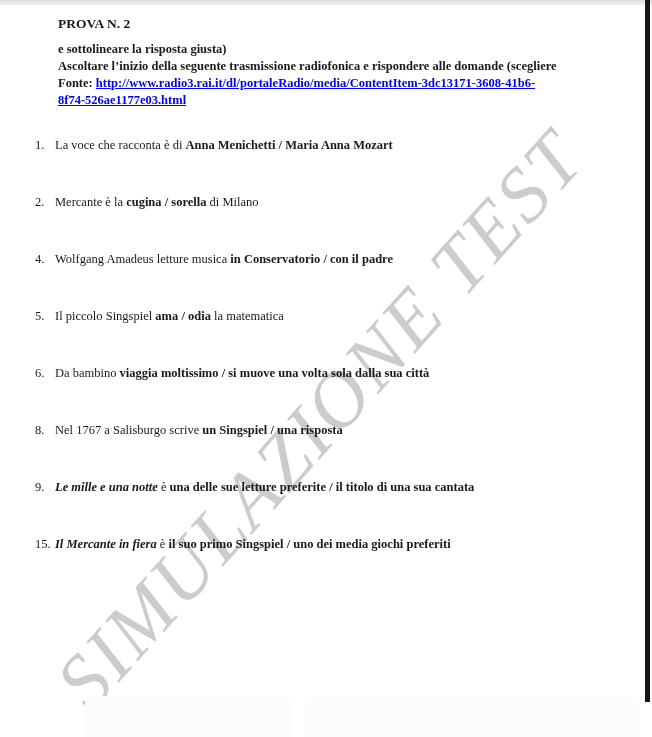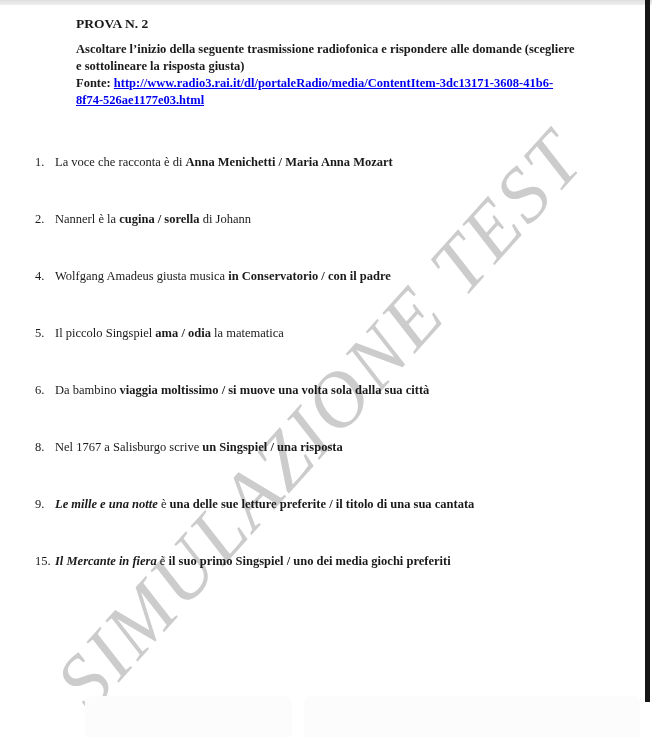--- a/index.html
+++ b/index.html
@@ -42,42 +42,42 @@
     z-index: 0;
     user-select: none;
   }
   
   .content {
     position: relative;
     z-index: 1;
     color: #1a1a1a;
   }
   .header {
-    margin: 15px 0 0 76px;
+    margin: 15px 0 0 58px;
     width: 552px;
   }
   .doc-title {
     font-size: 13.5px;
     font-weight: bold;
     line-height: 17px;
     margin: 0 0 9px 0;
   }
   .instr-line, .fonte-line {
     font-size: 12.5px;
     font-weight: bold;
     line-height: 17px;
   }
   .fonte-link {
     color: var(--link, #0000ee);
     font-weight: bold;
     word-break: break-all;
   }
   ol.questions {
     list-style: none;
-    margin: 46px 0 0 35px;
+    margin: 29px 0 0 35px;
     padding: 0;
     font-size: 12.5px;
   }
   ol.questions li {
     height: 57px;
     line-height: 15px;
     white-space: nowrap;
   }
   .qnum {
     display: inline-block;
@@ -100,32 +100,32 @@
 </head>
 <body>
 
 <div class="page">
 
   <div class="watermark">SIMULAZIONE TEST</div>
 
   <div class="content">
     <div class="header">
       <div class="doc-title">PROVA N. 2</div>
+      <div class="instr-line">e sottolineare la risposta giusta)</div>
       <div class="instr-line">Ascoltare l’inizio della seguente trasmissione radiofonica e rispondere alle domande (scegliere</div>
-      <div class="instr-line">e sottolineare la risposta giusta)</div>
       <div class="fonte-line">
         <span>Fonte:</span>
         <a class="fonte-link" href="#"><span>http://www.radio3.rai.it/dl/portaleRadio/media/ContentItem-3dc13171-3608-41b6-</span><br><span>8f74-526ae1177e03.html</span></a>
       </div>
     </div>
 
     <ol class="questions">
         <li><span class="qnum">1.</span><span class="seg-normal">La voce che racconta è di </span><span class="seg-bold">Anna Menichetti / Maria Anna Mozart</span></li>
-        <li><span class="qnum">2.</span><span class="seg-normal">Nannerl è la </span><span class="seg-bold">cugina / sorella</span><span class="seg-normal"> di Johann</span></li>
-        <li><span class="qnum">4.</span><span class="seg-normal">Wolfgang Amadeus giusta musica </span><span class="seg-bold">in Conservatorio / con il padre</span></li>
+        <li><span class="qnum">2.</span><span class="seg-normal">Mercante è la </span><span class="seg-bold">cugina / sorella</span><span class="seg-normal"> di Milano</span></li>
+        <li><span class="qnum">4.</span><span class="seg-normal">Wolfgang Amadeus letture musica </span><span class="seg-bold">in Conservatorio / con il padre</span></li>
         <li><span class="qnum">5.</span><span class="seg-normal">Il piccolo Singspiel </span><span class="seg-bold">ama / odia</span><span class="seg-normal"> la matematica</span></li>
         <li><span class="qnum">6.</span><span class="seg-normal">Da bambino </span><span class="seg-bold">viaggia moltissimo / si muove una volta sola dalla sua città</span></li>
         <li><span class="qnum">8.</span><span class="seg-normal">Nel 1767 a Salisburgo scrive </span><span class="seg-bold">un Singspiel / una risposta</span></li>
         <li><span class="qnum">9.</span><span class="seg-italic">Le mille e una notte</span><span class="seg-normal"> è </span><span class="seg-bold">una delle sue letture preferite / il titolo di una sua cantata</span></li>
         <li><span class="qnum">15.</span><span class="seg-italic">Il Mercante in fiera</span><span class="seg-normal"> è  </span><span class="seg-bold">il suo primo Singspiel / uno dei media giochi preferiti</span></li>
       </ol>
   </div>
 
   <div class="preview preview-left"></div>
   <div class="preview preview-right"></div>

